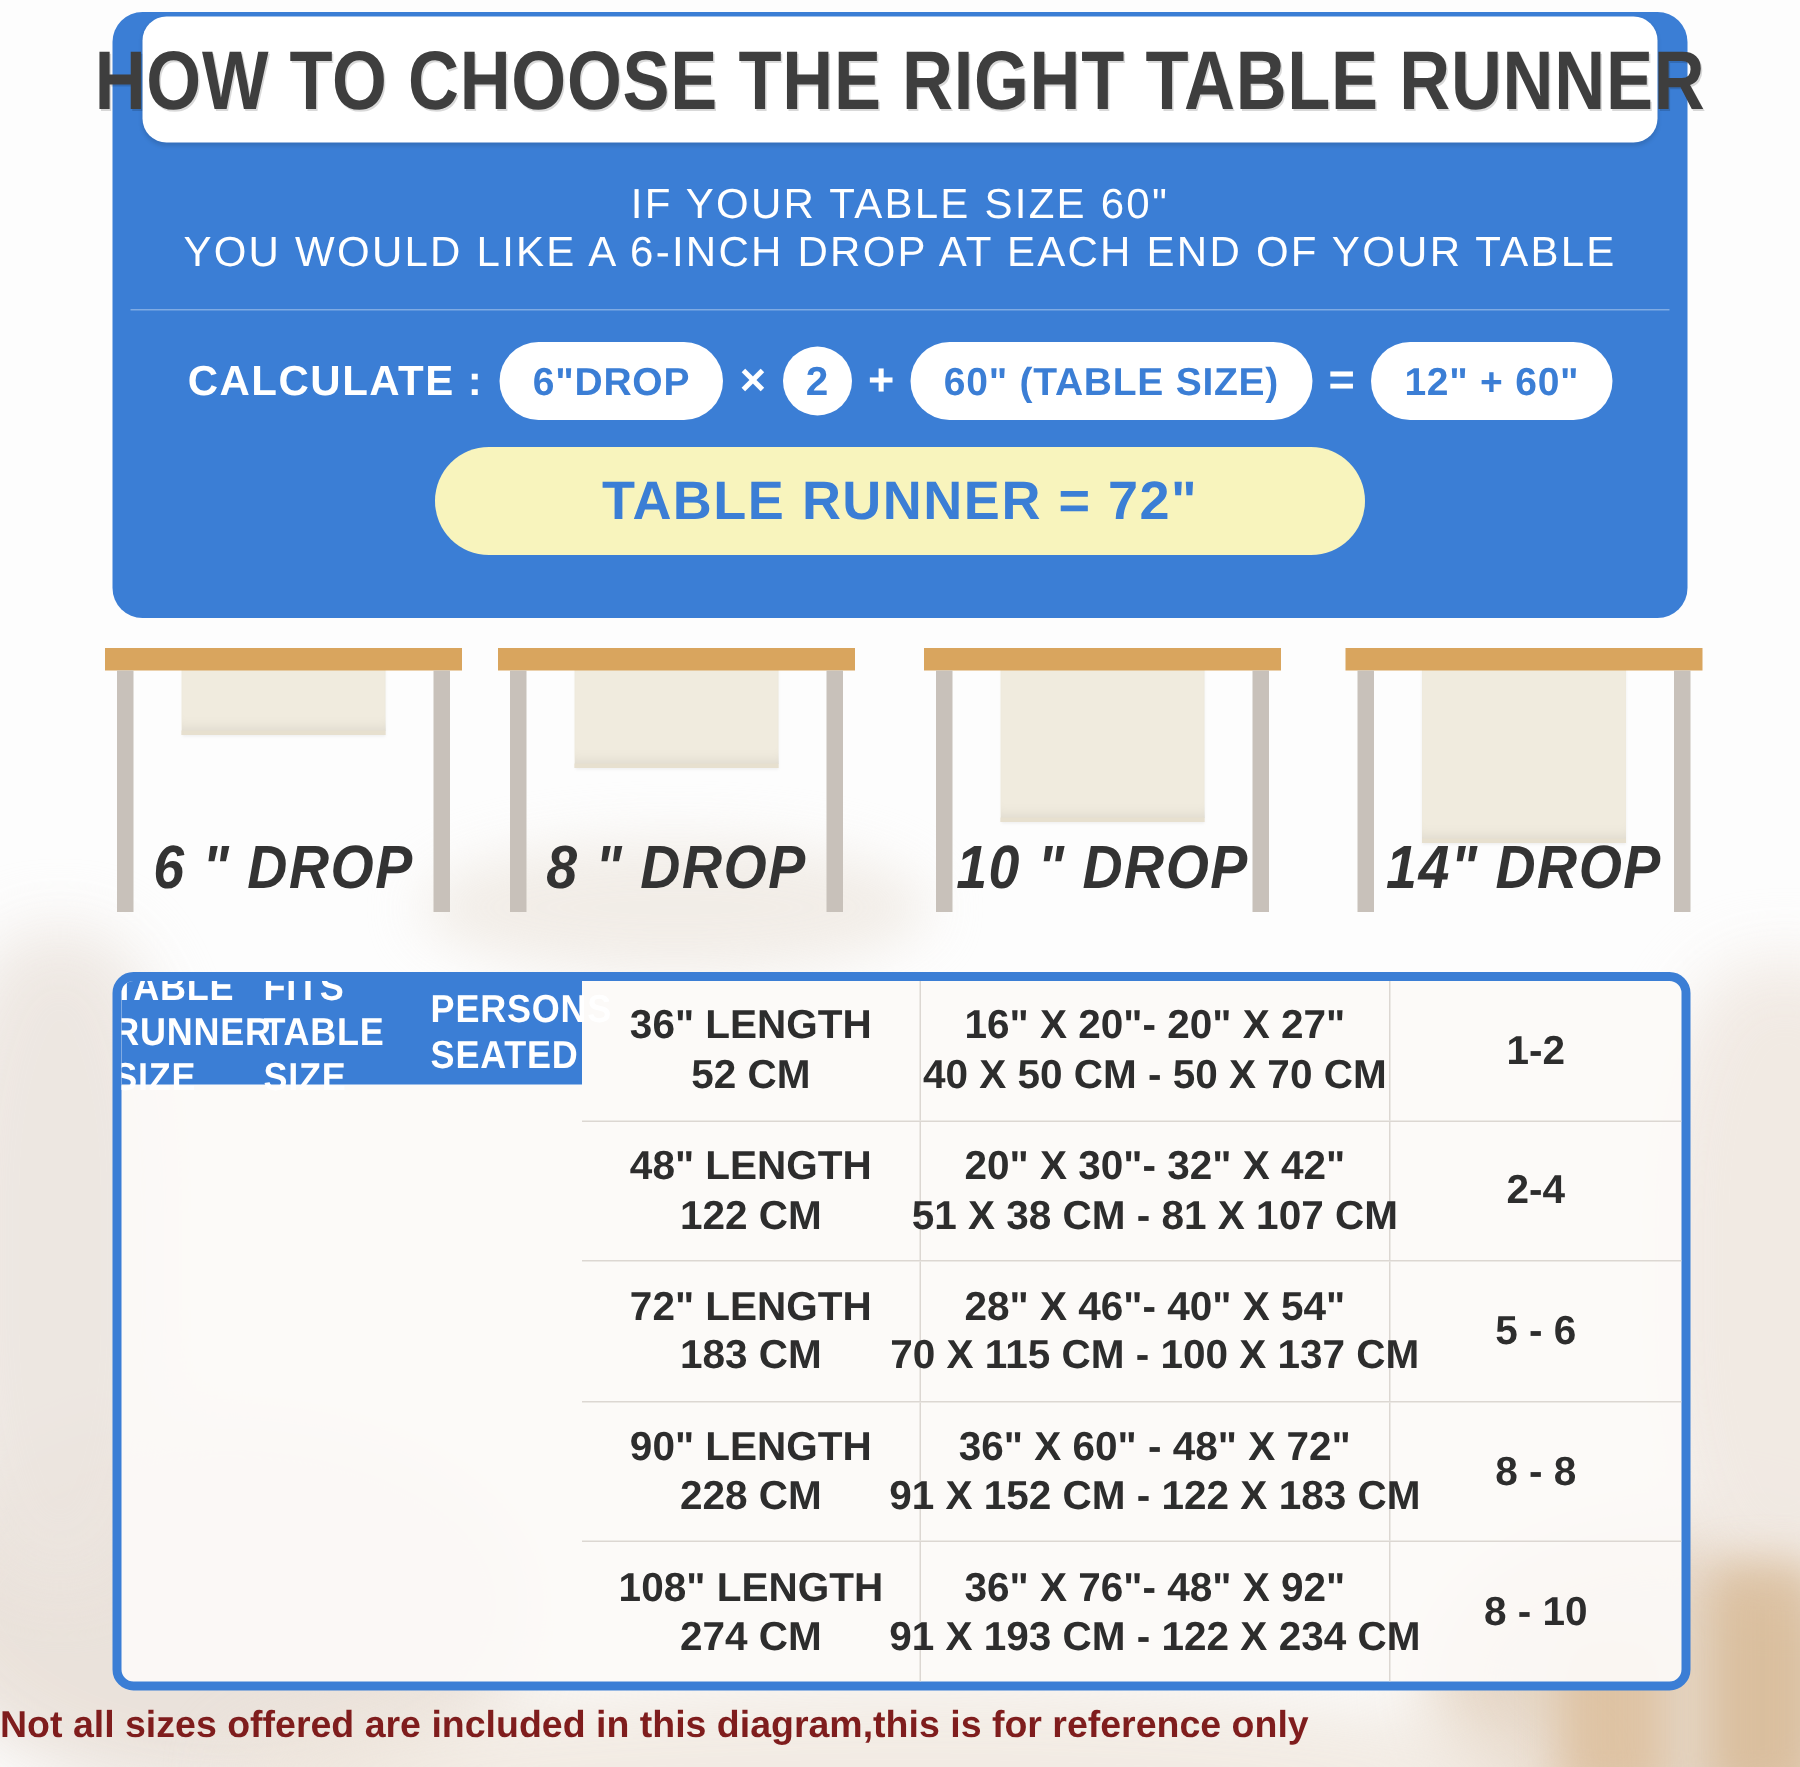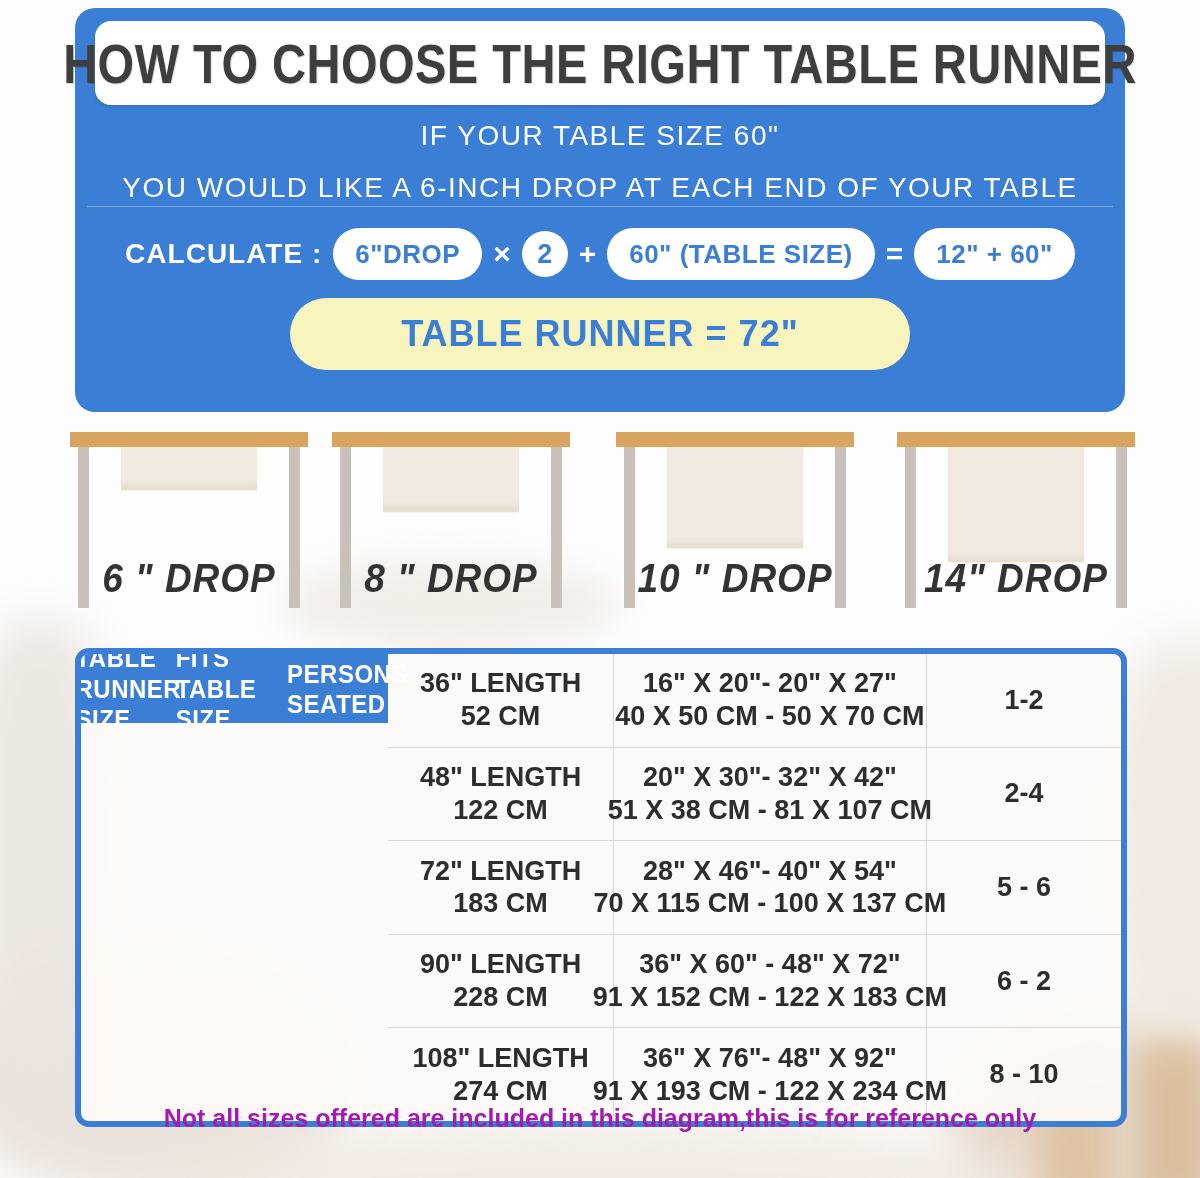--- a/index.html
+++ b/index.html
@@ -19,34 +19,34 @@
   .blob.b6 { left:1040px; top:1090px; width:70px; height:110px; background:#d9b489; border-radius:12px; filter:blur(14px); opacity:.55; }
   .blob.b7 { left:1140px; top:1040px; width:70px; height:160px; background:#cfa878; border-radius:12px; filter:blur(14px); opacity:.5; }
   .blob.b8 { left:280px; top:560px; width:340px; height:90px; background:#efe9e2; border-radius:50%; opacity:.8; filter:blur(18px); }
 
   
   .intro-panel {
     position:absolute; left:75px; top:8px; width:1050px; height:404px;
     background:#3b7ed5; border-radius:20px; z-index:2;
   }
   .title-box {
-    position:absolute; left:20px; right:20px; top:13px; height:84px;
+    position:absolute; left:20px; right:20px; top:3px; height:84px;
     background:#ffffff; border-radius:16px;
     display:flex; align-items:center; justify-content:center;
     box-shadow:0 2px 3px rgba(0,0,0,.12);
   }
   .title-box span {
     display:inline-block; font-size:47px; font-weight:700; color:#3e3e3e;
     letter-spacing:.5px; transform:scaleY(1.18); white-space:nowrap;
     text-shadow:1px 1px 0 rgba(0,0,0,.15);
   }
   .intro-line { position:absolute; left:0; width:100%; text-align:center; color:#ffffff;
     font-size:28px; font-weight:500; letter-spacing:1.5px; white-space:nowrap; }
   .intro-line.l1 { top:112px; }
-  .intro-line.l2 { top:164px; }
+  .intro-line.l2 { top:144px; }
   .panel-divider { position:absolute; left:12px; right:12px; top:198px; height:1px;
     background:rgba(255,255,255,.35); }
   .calc-row {
     position:absolute; left:0; top:218px; width:100%; height:56px;
     display:flex; align-items:center; justify-content:center; gap:11px;
   }
   .calc-label { color:#fff; font-size:28px; font-weight:700; letter-spacing:1px; }
   .pill {
     height:52px; background:#ffffff; border-radius:26px; padding:0 22px;
     display:flex; align-items:center; justify-content:center;
@@ -103,22 +103,22 @@
   .size-row { flex:1; display:flex; border-top:1px solid #dcd7d2; }
   .size-row:first-child { border-top:none; }
   .cell {
     display:flex; flex-direction:column; align-items:center; justify-content:center;
     color:#2d2d2d; font-size:27px; font-weight:700; line-height:1.22;
     text-align:center; white-space:nowrap;
   }
   .cell.col1, .cell.col2 { border-right:1px solid #dcd7d2; }
 
   .footer-note {
-    position:absolute; left:0; top:1104px; width:100%; text-align:center;
-    font-size:25px; font-weight:700; color:#a21caf; z-index:2;
+    position:absolute; left:0; top:1136px; width:100%; 
+    font-size:25px; font-weight:700; color:#7f1d1d; z-index:2;
   }
 </style>
 </head>
 <body>
 
 <div class="canvas">
 
   <div class="blob b1"></div>
   <div class="blob b2"></div>
   <div class="blob b3"></div>
@@ -232,21 +232,21 @@
       <div class="size-row">
         <div class="cell col1">
           <span>90" LENGTH</span>
           <span>228 CM</span>
         </div>
         <div class="cell col2">
           <span>36" X 60" - 48" X 72"</span>
           <span>91 X 152 CM - 122 X 183 CM</span>
         </div>
         <div class="cell col3">
-          <span>6 - 2</span>
+          <span>8 - 8</span>
         </div>
       </div>
 
       <div class="size-row">
         <div class="cell col1">
           <span>108" LENGTH</span>
           <span>274 CM</span>
         </div>
         <div class="cell col2">
           <span>36" X 76"- 48" X 92"</span>

